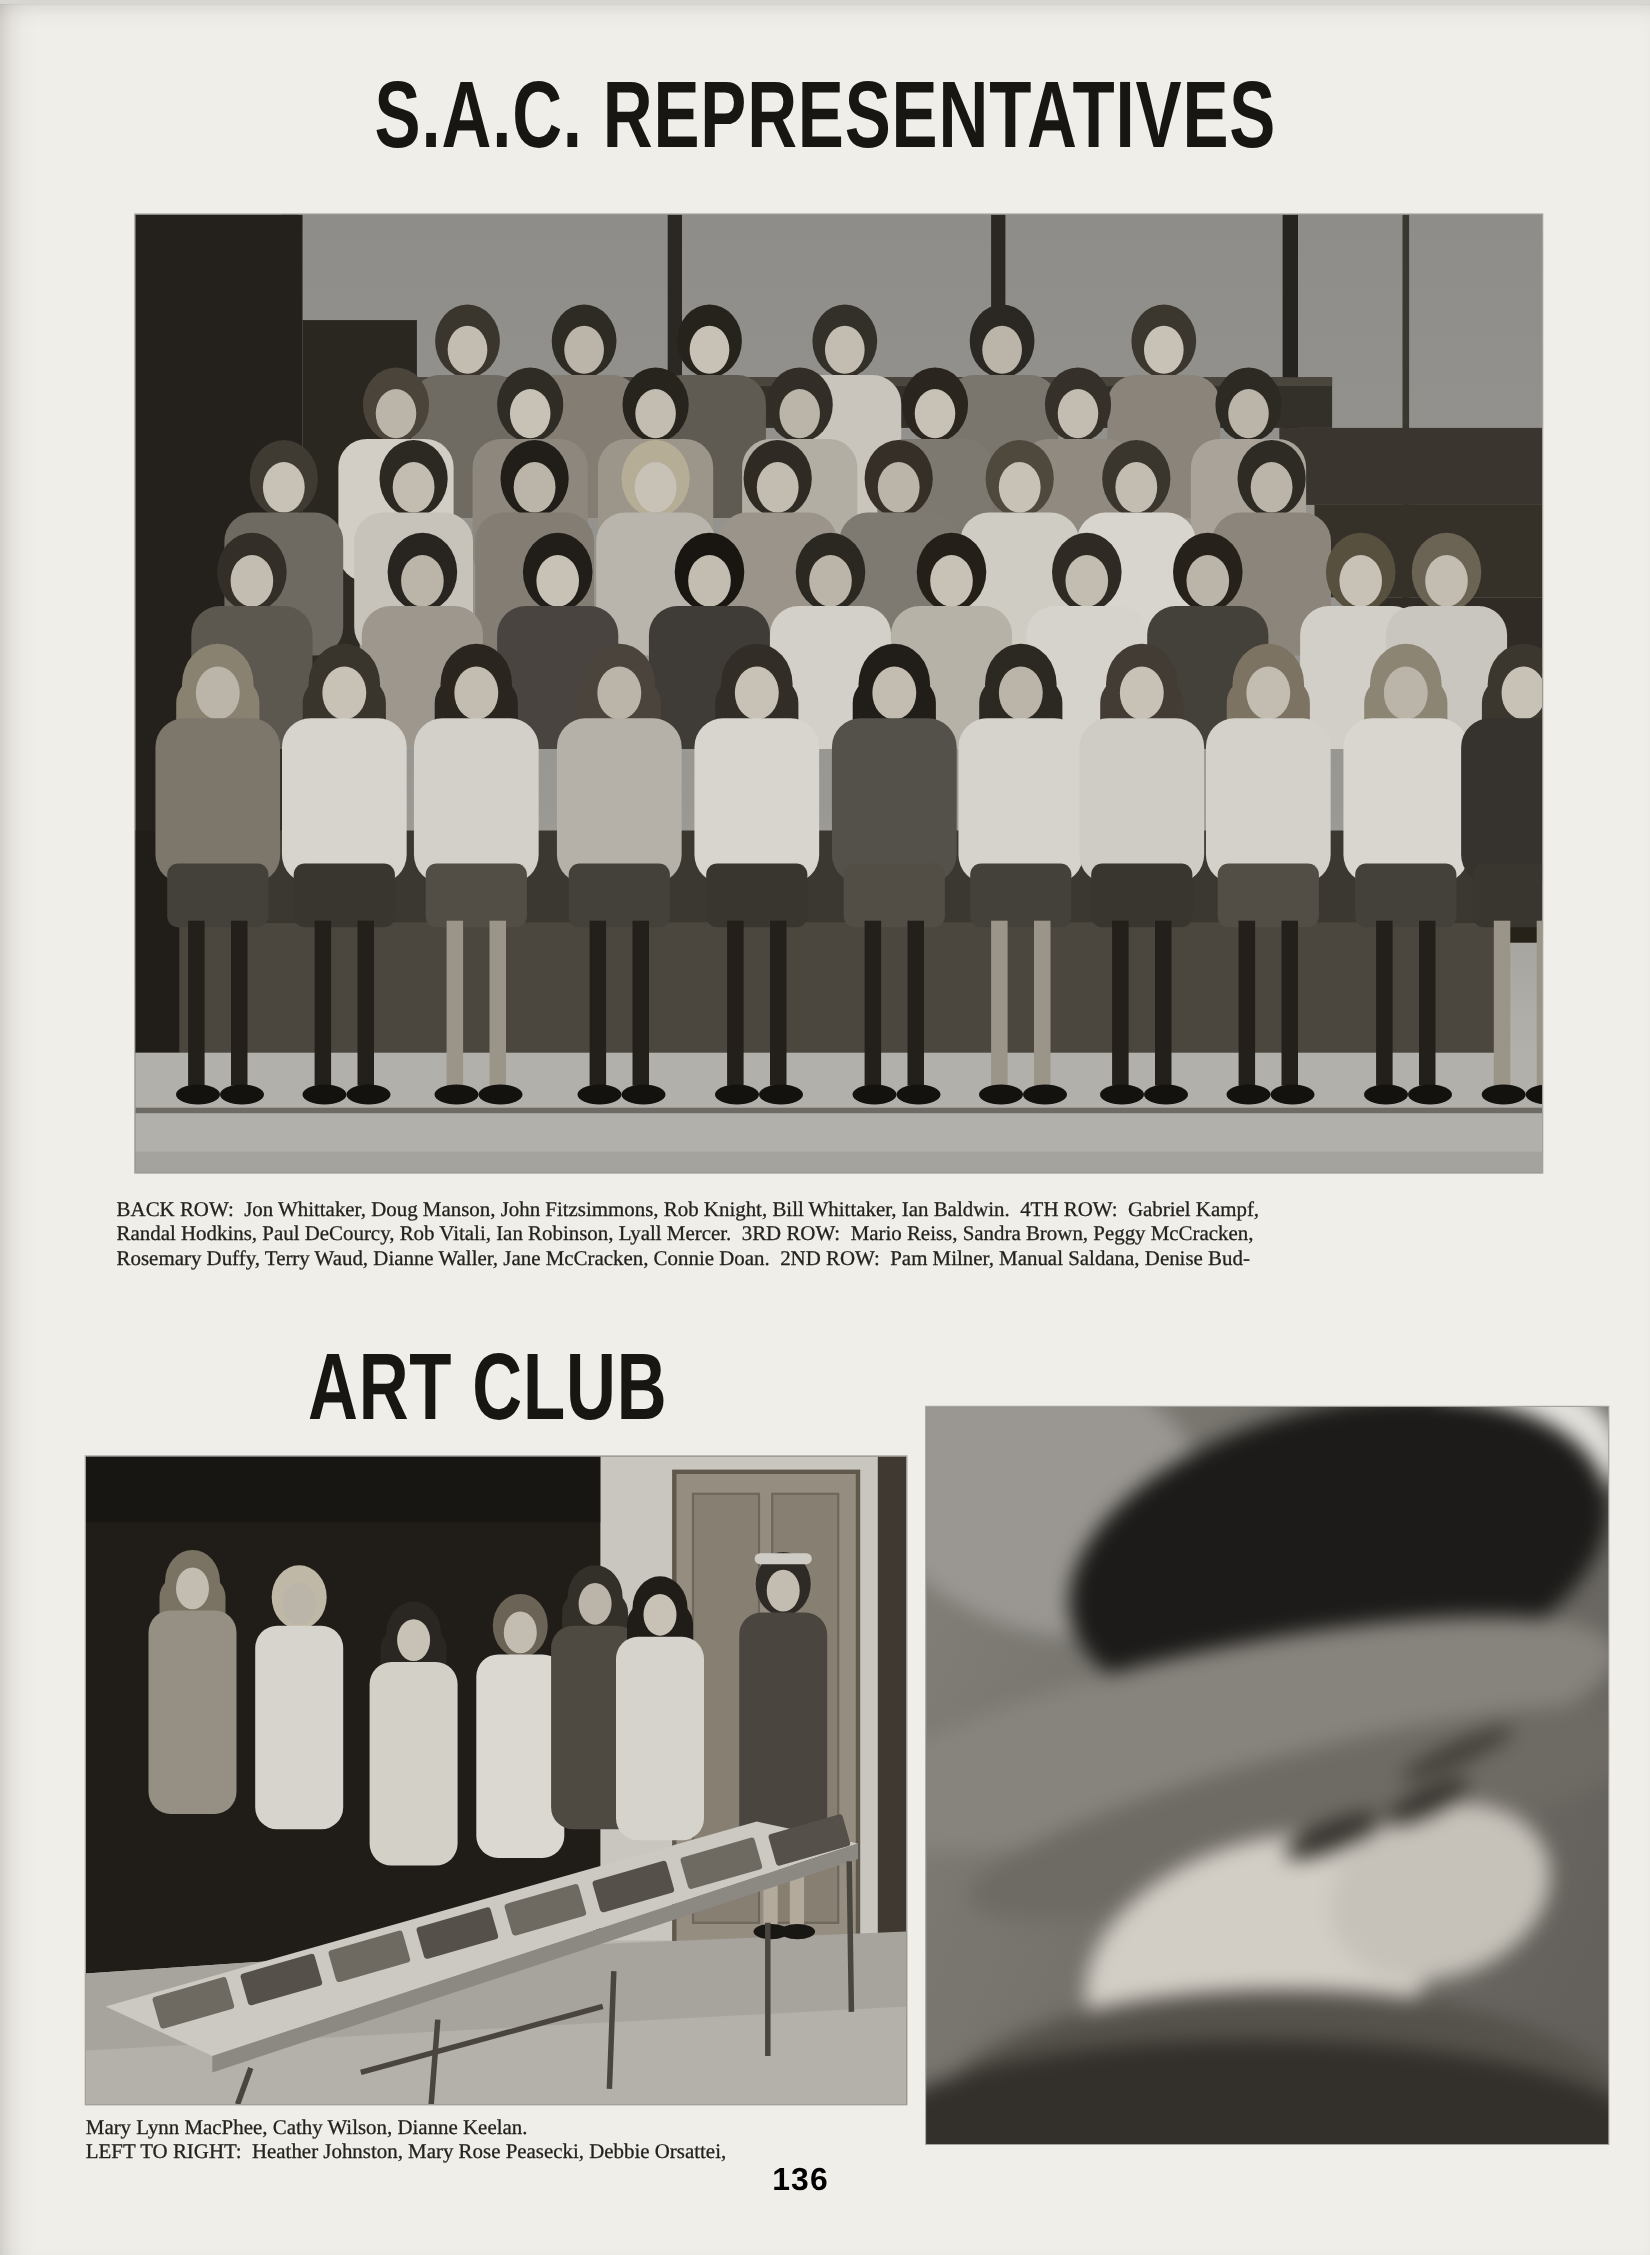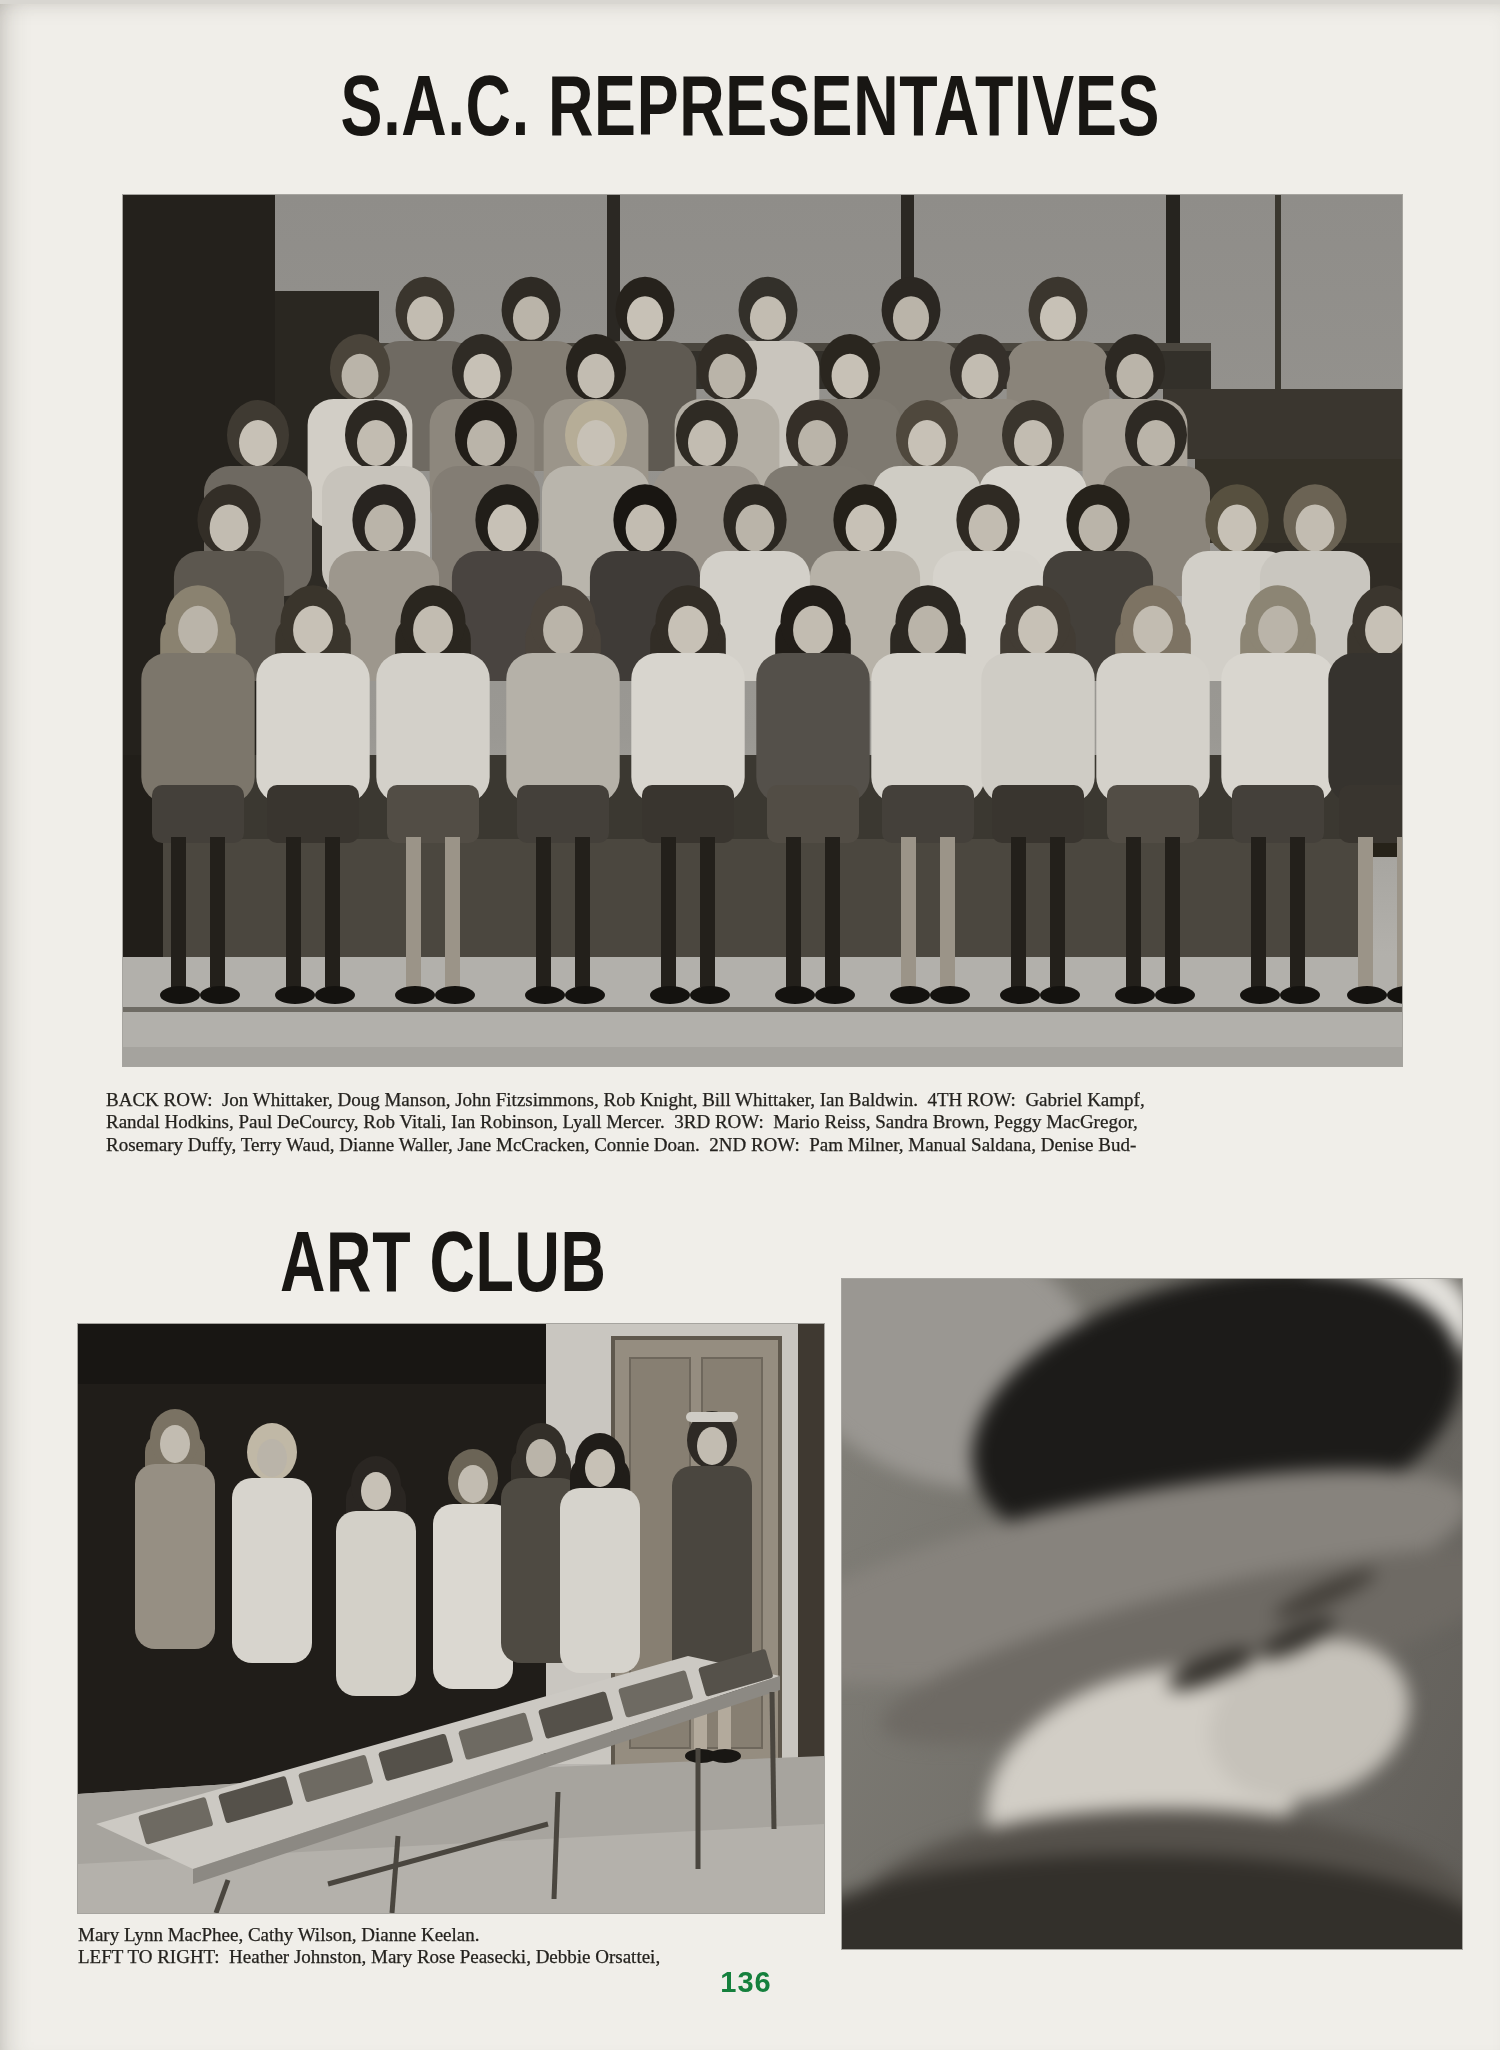--- a/index.html
+++ b/index.html
@@ -27,22 +27,22 @@
   #art-left-photo{left:78px;top:1320px;width:746px;height:589px;}
   #art-right-photo{left:842px;top:1275px;width:620px;height:670px;background:linear-gradient(115deg,#86827e 0%,#828079 0%,#615e59 100%);}
   .photo svg{display:block;}
 
   .caption{position:absolute;font-size:19px;line-height:22.4px;color:#24221e;
     -webkit-text-stroke:.25px #24221e;}
   .caption .cap-line{white-space:pre;font-family:Liberation Serif, serif;}
   #sac-caption{left:106px;top:1085px;width:1330px;}
   #art-caption{left:78px;top:1920px;width:740px;}
 
-  #page-number{position:absolute;left:686px;top:1963px;width:120px;text-align:center;
-    font-size:29px;line-height:30px;font-weight:700;color:#15803d;letter-spacing:1px;}
+  #page-number{position:absolute;left:702px;top:1963px;width:120px;text-align:left;
+    font-size:29px;line-height:30px;font-weight:700;color:#000000;letter-spacing:1px;}
 
   
   #art-right-photo .blobs{position:absolute;inset:-25px;filter:blur(9px);}
   .blob{position:absolute;border-radius:50%;}
 </style>
 </head>
 <body>
 
 <div class="page">
 
@@ -283,21 +283,21 @@
           <rect x="1235" y="642" width="15" height="150" fill="#9b9488"></rect>
           <rect x="1274" y="642" width="15" height="150" fill="#9b9488"></rect>
           <ellipse cx="1244" cy="800" rx="20" ry="9" fill="#14120f"></ellipse>
           <ellipse cx="1284" cy="800" rx="20" ry="9" fill="#14120f"></ellipse>
         </g>
     </svg>
   </div>
 
   <div class="caption" id="sac-caption">
     <div class="cap-line">BACK ROW:  Jon Whittaker, Doug Manson, John Fitzsimmons, Rob Knight, Bill Whittaker, Ian Baldwin.  4TH ROW:  Gabriel Kampf,</div>
-    <div class="cap-line">Randal Hodkins, Paul DeCourcy, Rob Vitali, Ian Robinson, Lyall Mercer.  3RD ROW:  Mario Reiss, Sandra Brown, Peggy MacGregor,</div>
+    <div class="cap-line">Randal Hodkins, Paul DeCourcy, Rob Vitali, Ian Robinson, Lyall Mercer.  3RD ROW:  Mario Reiss, Sandra Brown, Peggy McCracken,</div>
     <div class="cap-line">Rosemary Duffy, Terry Waud, Dianne Waller, Jane McCracken, Connie Doan.  2ND ROW:  Pam Milner, Manual Saldana, Denise Bud-</div>
   </div>
 
   <div class="headline" id="art-title">
     <span class="squeeze">ART CLUB</span>
   </div>
 
   <div class="photo" id="art-left-photo">
     <svg id="art-svg" width="746" height="589" viewBox="0 0 746 589">
       <rect x="0" y="0" width="746" height="589" fill="#b9b6b1"></rect>

